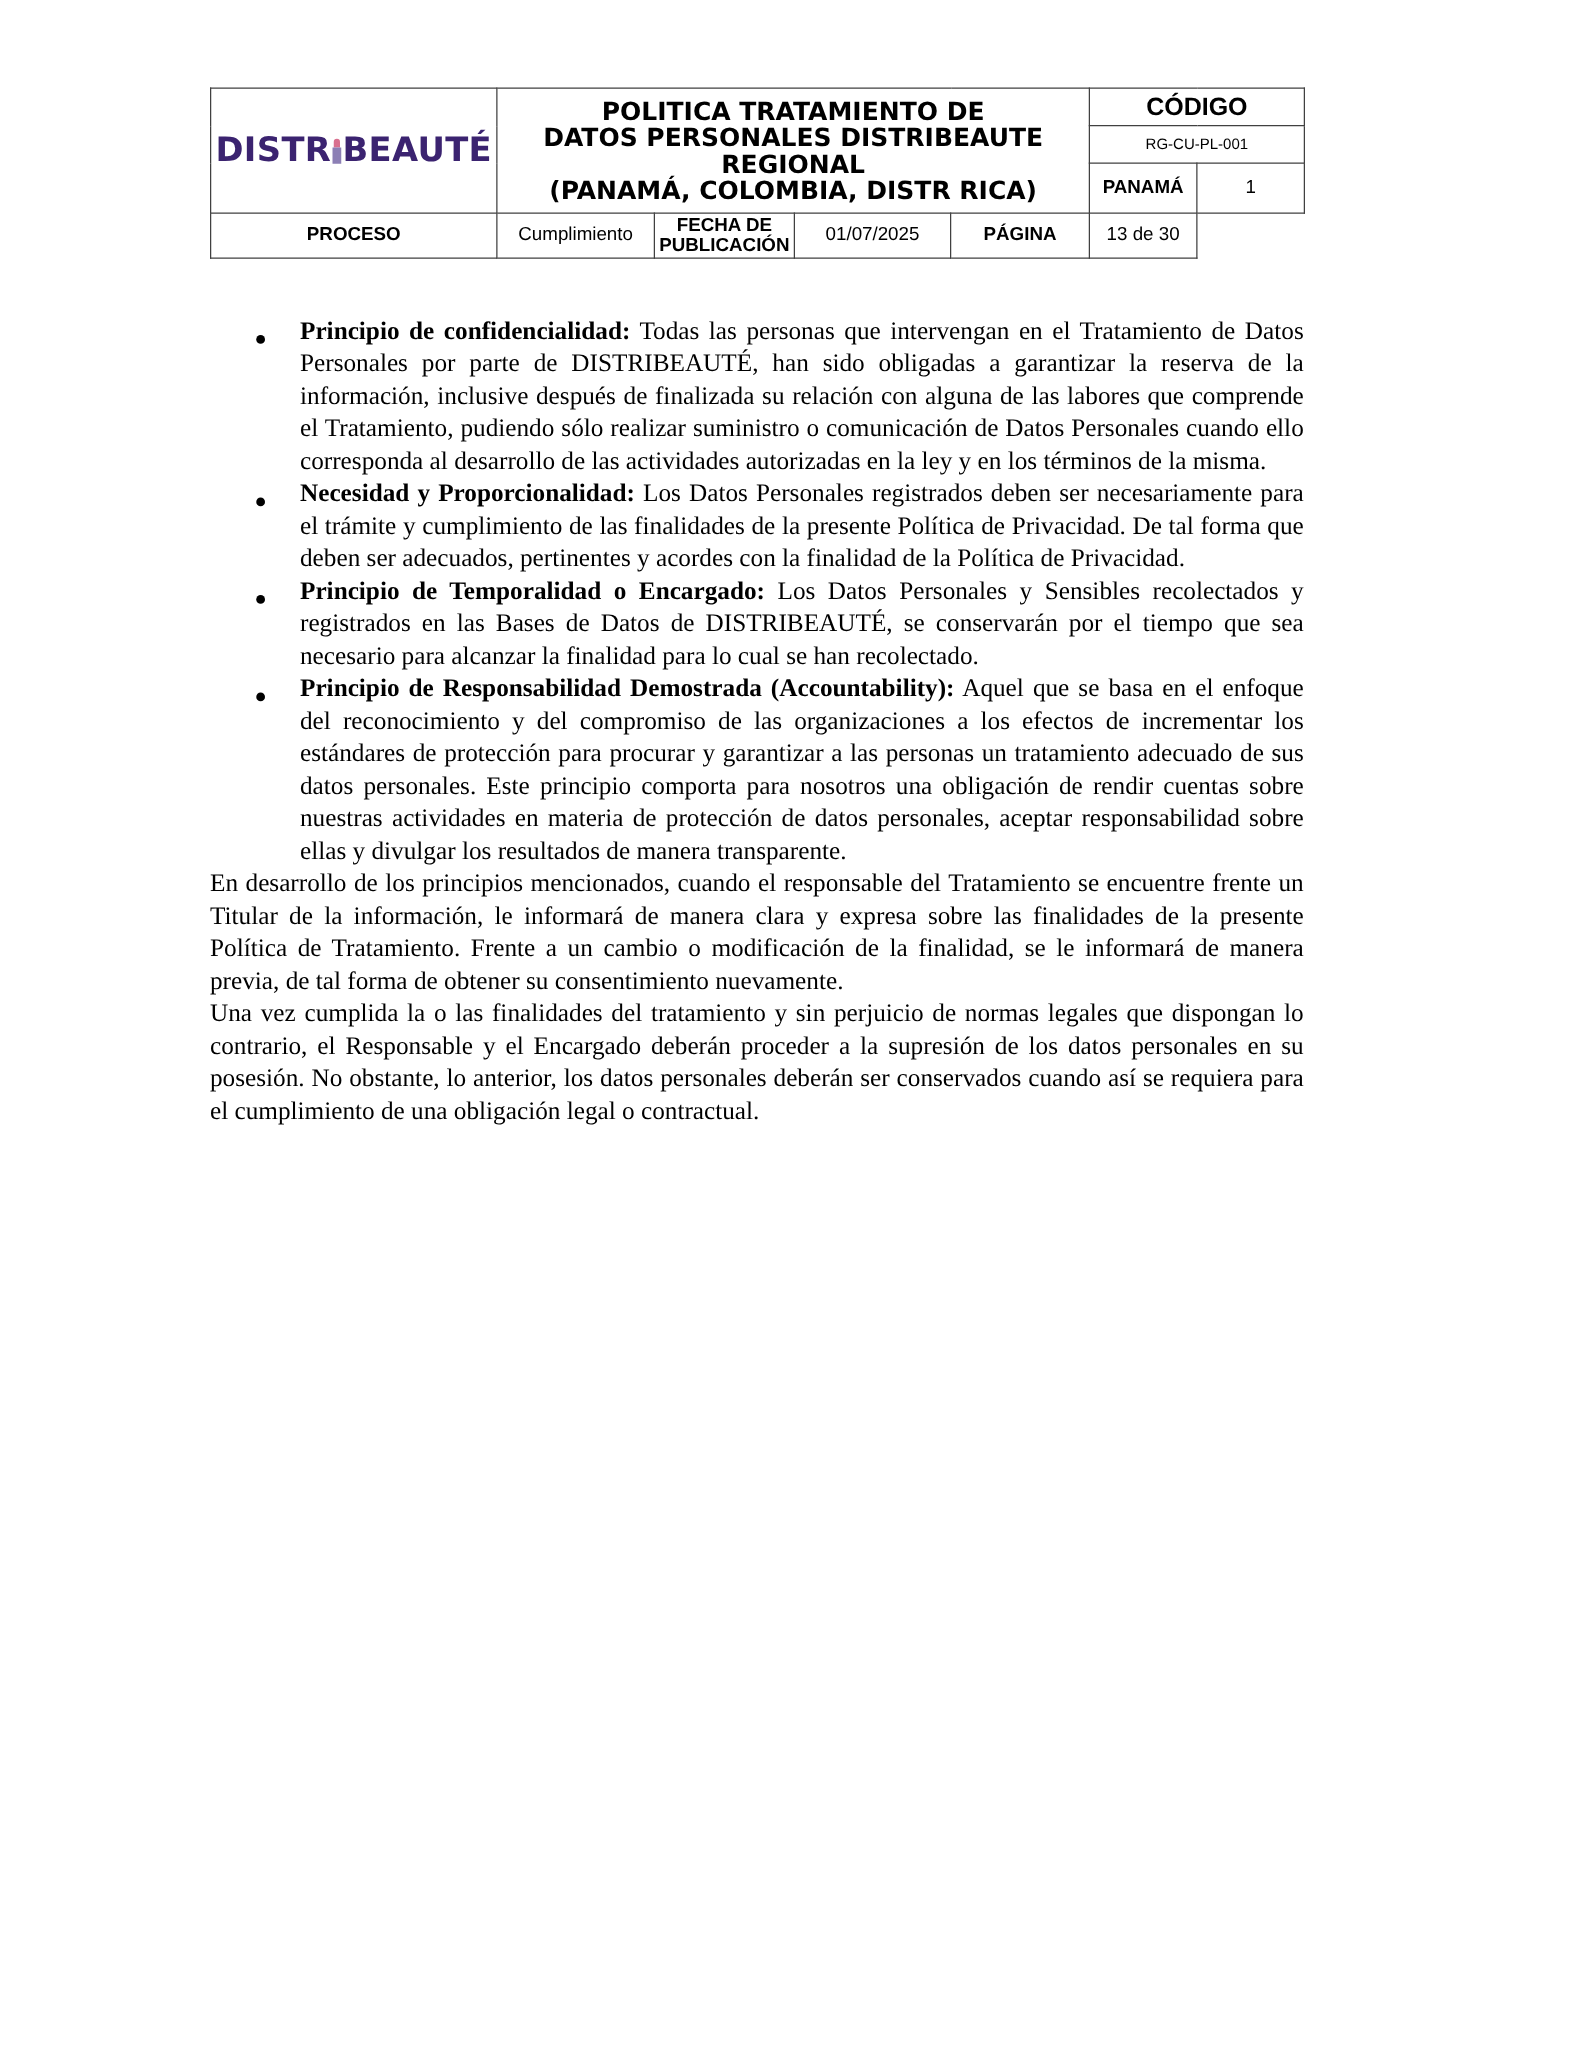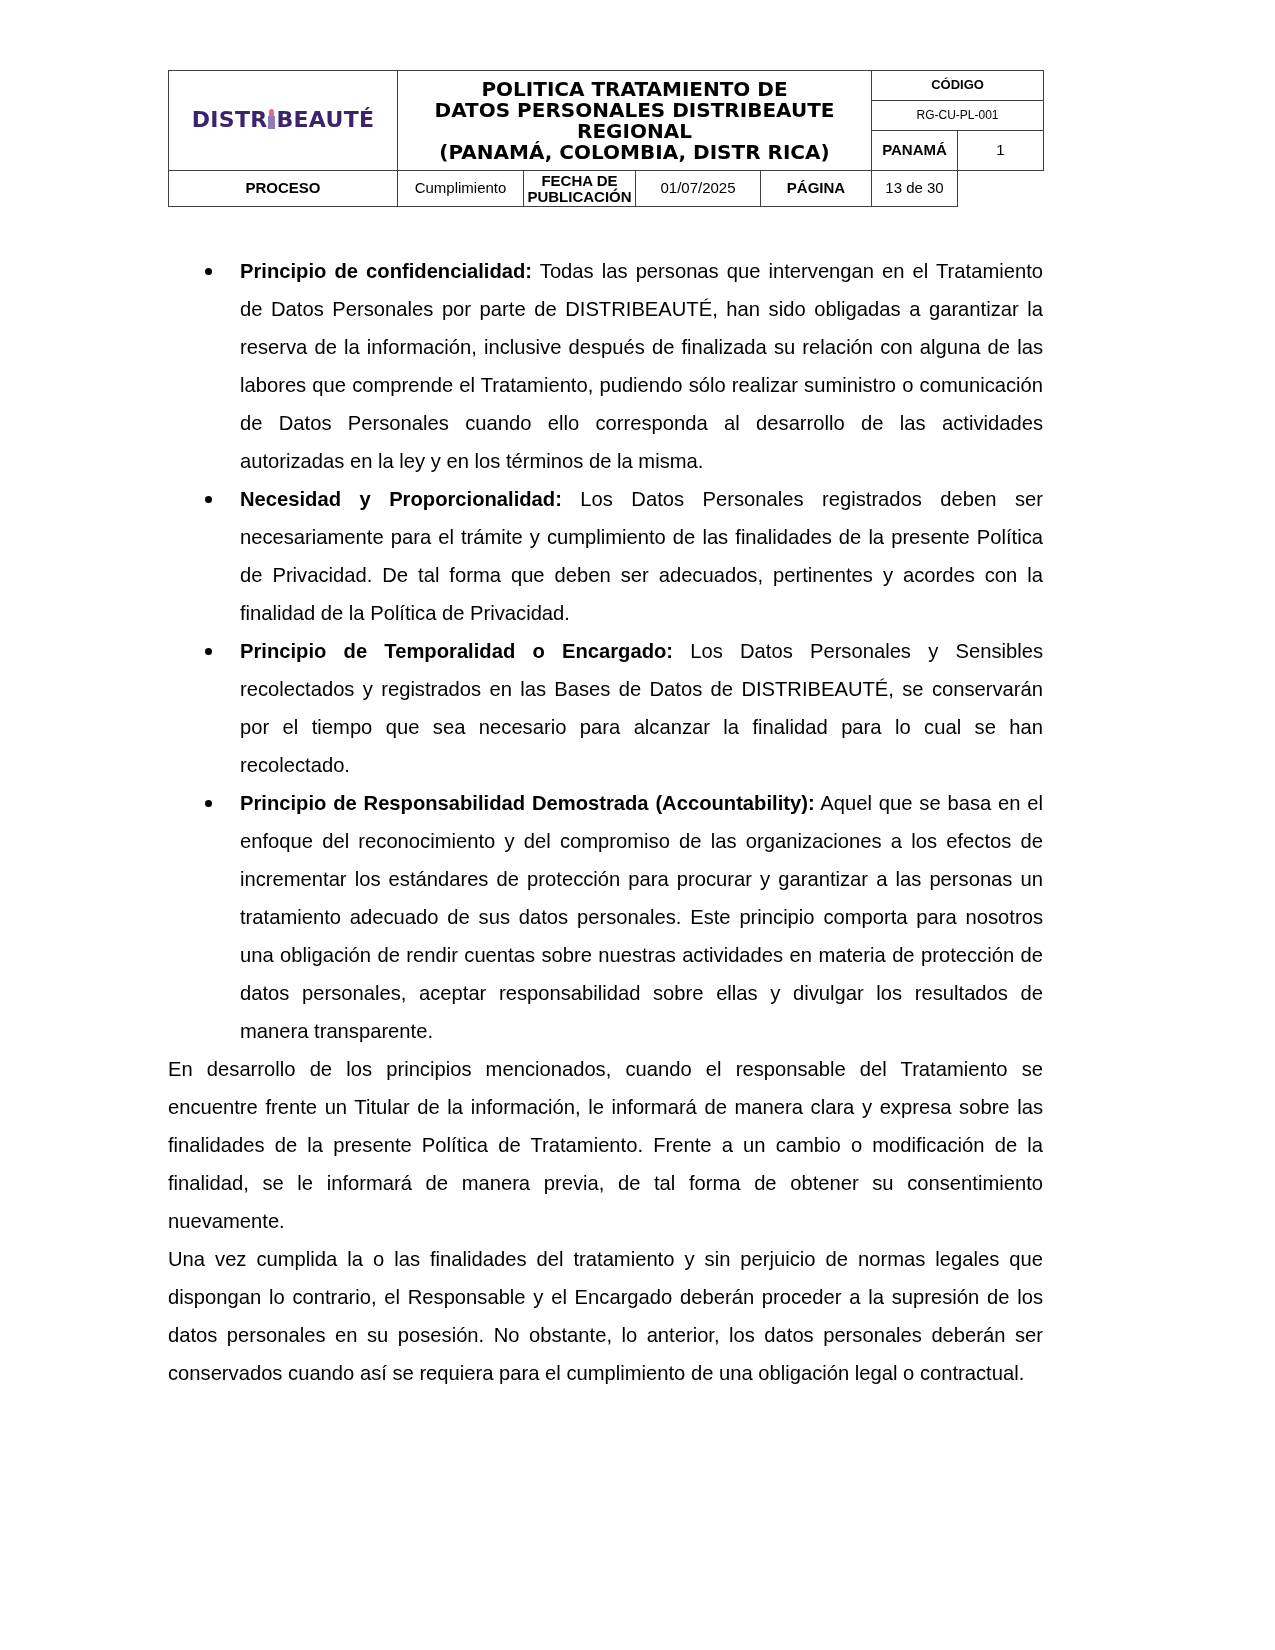--- a/index.html
+++ b/index.html
@@ -6,28 +6,28 @@
   body { width: 1275px; height: 1650px; position: relative; overflow: hidden;
          font-family: "Liberation Sans", sans-serif; color: #000; }
   .hdr { position: absolute; left: 168px; top: 70px; width: 875px; height: 136px;
          border-collapse: collapse; table-layout: fixed; }
   .hdr td { border: 1.3px solid #404040; padding: 0; text-align: center; vertical-align: middle;
             font-family: "Liberation Sans", sans-serif; font-size: 15px; line-height: 1.1; }
   .hdr .b { font-weight: bold; }
   .hdr .title { font-family: "DejaVu Sans", sans-serif; font-weight: bold; font-size: 20px; line-height: 21px; }
   .hdr .small { font-size: 12px; }
   .logo { display: inline-flex; align-items: flex-end; font-family: "DejaVu Sans", sans-serif;
-          font-weight: bold; font-size: 22px; color: #3b2370; letter-spacing: 0.3px; }
+          font-weight: bold; font-size: 27px; color: #3b2370; letter-spacing: 0.3px; }
   .lipstick { display: inline-block; width: 7px; height: 20px; margin: 0 1px 4px 1px; position: relative; }
   .lipstick .tip { position: absolute; left: 1px; top: 0; width: 5px; height: 7px; background: #d9708f;
                    border-radius: 3px 3px 0 0; }
   .lipstick .body { position: absolute; left: 0; top: 7px; width: 7px; height: 13px; background: #8c7fb5; }
 
   .content { position: absolute; left: 168px; top: 252px; width: 875px;
-             font-family: Liberation Sans, sans-serif; font-size: 20.2px; line-height: 38px; }
+             font-family: Liberation Serif, serif; font-size: 20.2px; line-height: 26px; }
   .bullet-item { position: relative; padding-left: 72px; text-align: justify; }
   .bullet-dot { position: absolute; left: 37px; top: 16px; width: 7px; height: 7px; border-radius: 50%; background: #000; }
   .para { text-align: justify; }
   b { font-weight: bold; }
 </style>
 </head>
 <body>
 
 <table class="hdr">
   <colgroup>
@@ -49,21 +49,21 @@
               <span class="body"></span>
             </span>
         <span>BEAUTÉ</span>
       </span>
     </td>
     <td colspan="4" rowspan="3" class="title">
       <div>POLITICA TRATAMIENTO DE</div>
       <div>DATOS PERSONALES DISTRIBEAUTE REGIONAL</div>
       <div>(PANAMÁ, COLOMBIA, DISTR RICA)</div>
     </td>
-    <td colspan="2" class="b" style="font-size:13px">CÓDIGO</td>
+    <td colspan="2" class="b" style="font-size:20px">CÓDIGO</td>
   </tr>
   <tr style="height:30px">
     <td colspan="2" class="small">RG-CU-PL-001</td>
   </tr>
   <tr style="height:40px">
     <td class="b">PANAMÁ</td>
     <td>1</td>
   </tr>
   <tr style="height:36px">
     <td class="b">PROCESO</td>

